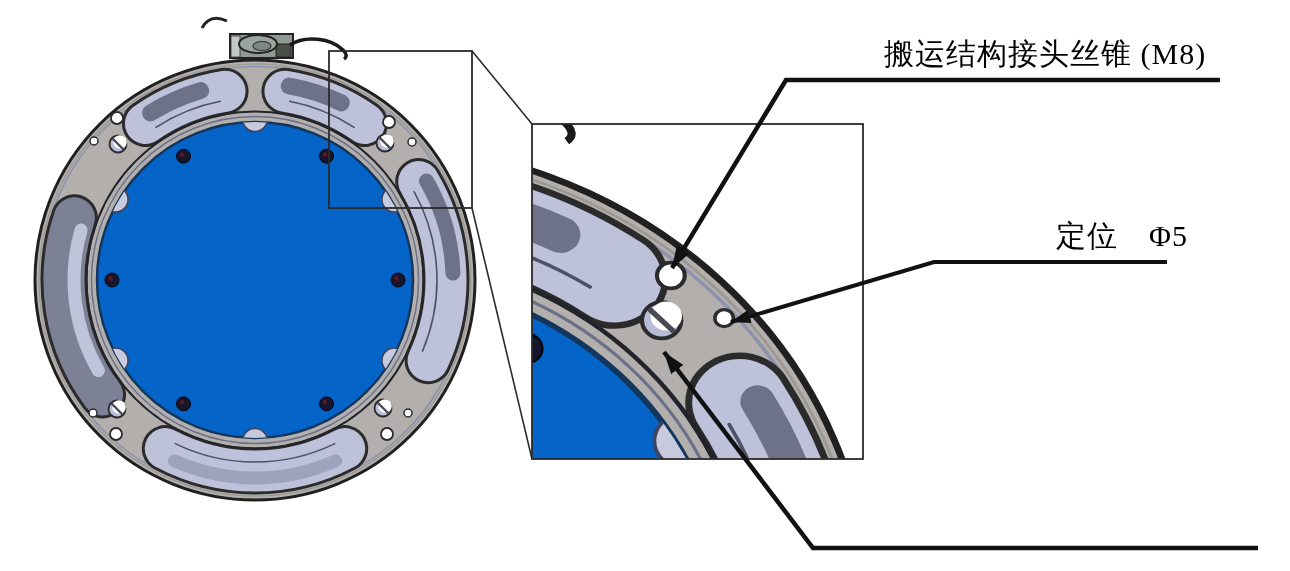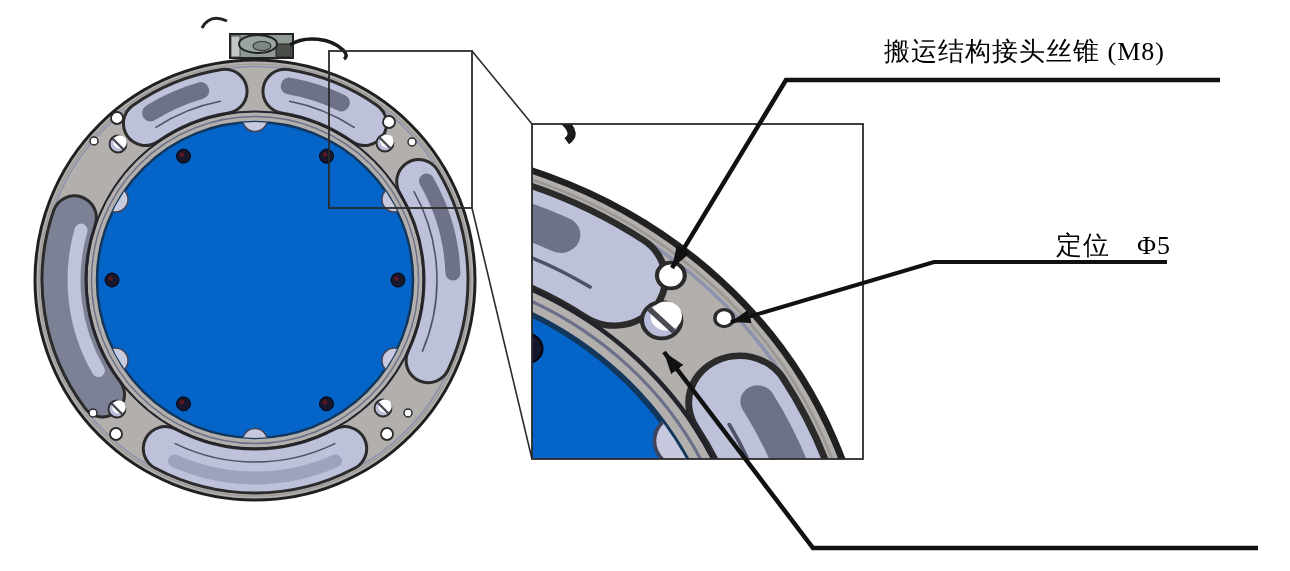--- a/index.html
+++ b/index.html
@@ -1,22 +1,22 @@
 <!DOCTYPE html>
 <html style="--part-blue: #0464c8; --ring-gray: #b2afac; --slot-light: #bdc1da; --slot-dark: #7d8196; --shade-dark: #6e7288; --shade-soft: #9ea2bc; --bump-fill: #c7cade; --outline: #202020; --leader: #111111;"><head>
 <meta charset="utf-8">
 <style>
   html,body{margin:0;padding:0;background:#ffffff;}
   #stage{position:relative;width:1290px;height:571px;background:#fff;overflow:hidden;
          font-family:"Liberation Serif","DejaVu Serif",serif;}
   #stage svg{position:absolute;left:0;top:0;}
-  .callout{position:absolute;color:#000;font-size:26px;letter-spacing:1px;white-space:nowrap;
+  .callout{position:absolute;color:#000;font-size:30px;letter-spacing:1px;white-space:nowrap;
            font-family:"Liberation Serif","DejaVu Serif",serif;}
   #callout-tap{left:884px;top:34px;}
-  #callout-locating{left:1056px;top:228px;}
+  #callout-locating{left:1056px;top:216px;}
   #callout-mounting{left:886px;top:493px;}
 </style>
 </head>
 <body>
 
 <div id="stage">
 
 <svg width="1290" height="571" viewBox="0 0 1290 571">
   <defs>
     <clipPath id="blueclip">

